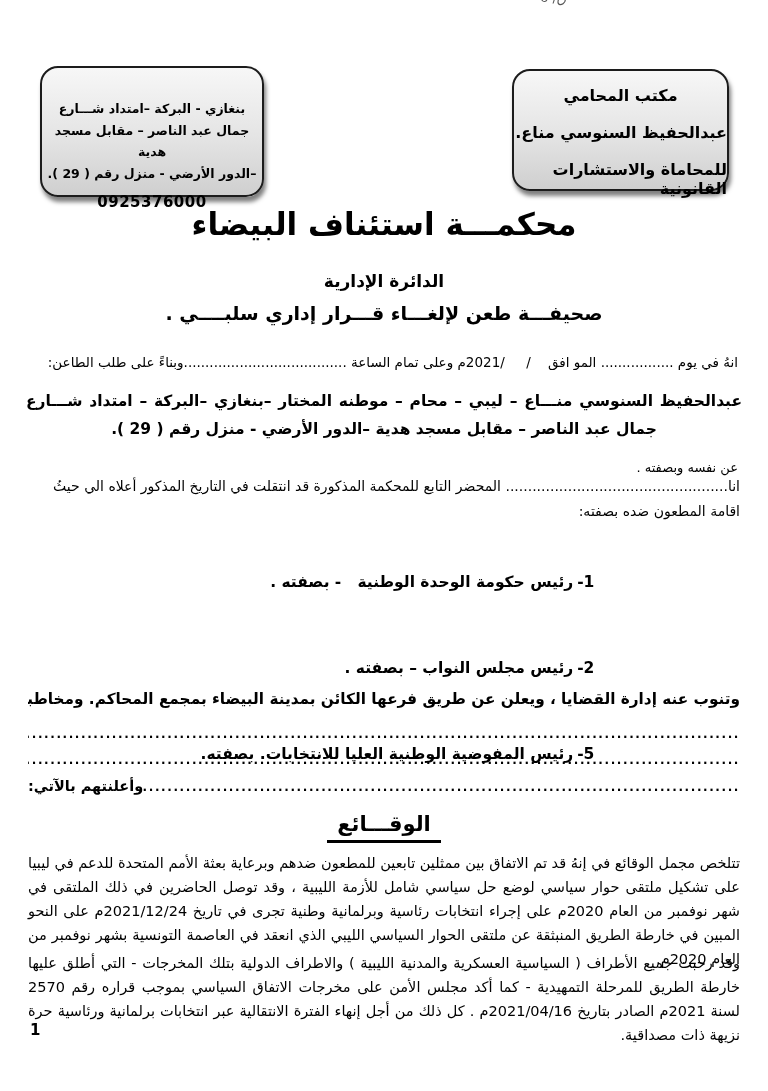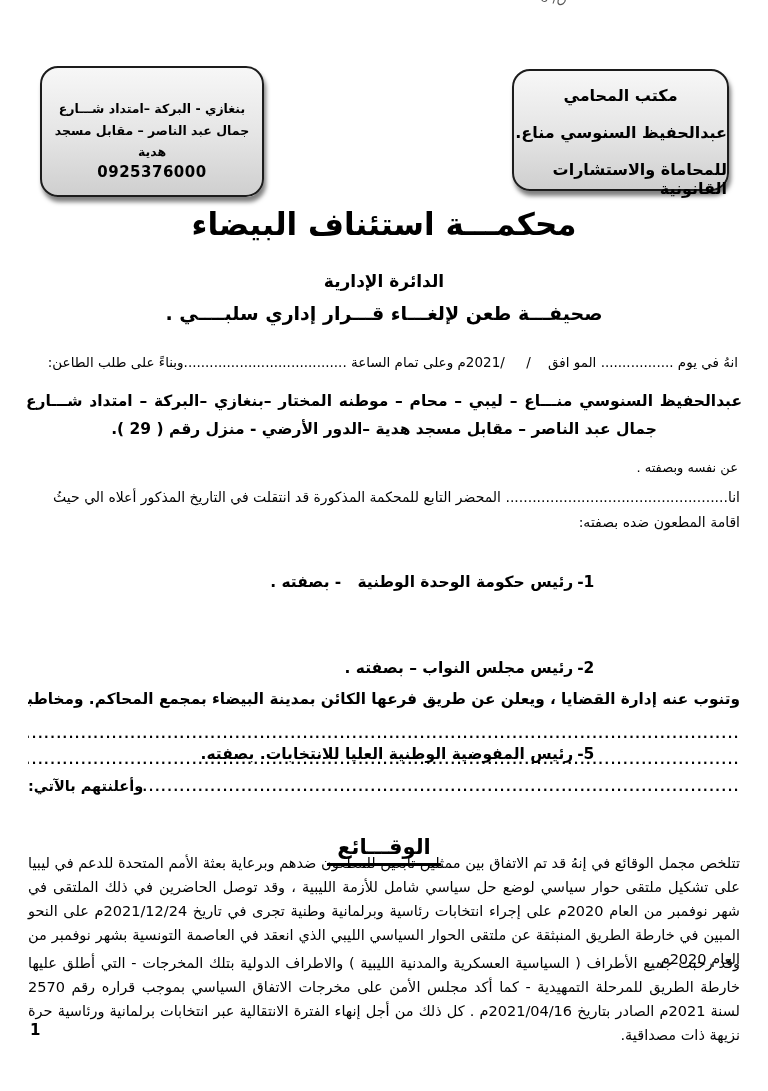--- a/index.html
+++ b/index.html
@@ -27,41 +27,41 @@
     border-radius: 18px;
     background: linear-gradient(180deg, #f7f7f7 0%, #e4e4e4 55%, #cfcfcf 100%);
     box-shadow: 2px 5px 4px rgba(0,0,0,0.5);
     text-align: center;
     font-weight: bold;
   }
   .box-right { left: 512px; top: 69px; width: 217px; height: 122px; font-size: 16px; padding-top: 15px; }
   .box-right .bline + .bline { margin-top: 18px; text-align: right; }
   .box-left { left: 40px; top: 66px; width: 224px; height: 131px; font-size: 12.5px; padding-top: 30px; }
   .box-left .bline { line-height: 21.5px; }
-  .box-left .phone { font-size: 15px; letter-spacing: 0.5px; direction: ltr; }
+  .box-left .phone { margin-top: 9px; font-size: 15px; letter-spacing: 0.5px; direction: ltr; }
 
   .center-line { left: 0; right: 0; text-align: center; font-weight: bold; }
   .court-title { top: 206px; font-size: 31px; }
   .circuit { top: 271px; font-size: 17px; }
   .petition-type { top: 302px; font-size: 19px; }
 
   .date-line {
     top: 354px; right: 30px; left: 30px;
     font-size: 13.5px; white-space: pre; overflow: hidden;
   }
 
   .petitioner {
     top: 387px; right: 26px; left: 26px;
     font-size: 15.5px; font-weight: bold; line-height: 28px;
     text-align: justify; text-align-last: center;
   }
 
   .capacity { top: 448px; right: 30px; font-size: 13px; margin-top: 12px; }
 
-  .bailiff { top: 485px; right: 28px; left: 28px; font-size: 14px; line-height: 25px; }
+  .bailiff { top: 474px; right: 28px; left: 28px; font-size: 14px; line-height: 25px; }
 
   .respondents { top: 539px; right: 152px; left: 20px; }
   .resp-item { font-size: 15.5px; font-weight: bold; line-height: 28.7px; white-space: pre-wrap; }
   .resp-item .num { margin-inline-end: 4px; }
 
   .representation {
     top: 690px; right: 28px; left: 28px;
     font-size: 15.3px; font-weight: bold;
     white-space: nowrap; overflow: hidden;
   }
@@ -74,21 +74,21 @@
   .dots-row-1 { top: 727px; }
   .dots-row-2 { top: 753px; }
 
   .announce-row { top: 778px; right: 28px; left: 28px; display: flex; align-items: baseline; }
   .announce-dots {
     flex: 1; overflow: hidden; white-space: nowrap;
     font-size: 12px; font-weight: bold; letter-spacing: 1.6px;
   }
   .announce-label { font-size: 14.5px; font-weight: bold; white-space: nowrap; }
 
-  .facts-header-wrap { top: 812px; left: 0; right: 0; text-align: center; margin-top: 23px; }
+  .facts-header-wrap { top: 812px; left: 0; right: 0; text-align: center; }
   .facts-header {
     display: inline-block;
     font-size: 21px; font-weight: bold;
     border-bottom: 3px solid #000;
     padding: 0 10px 4px;
   }
 
   .facts-para {
     right: 28px; left: 28px;
     font-size: 14.5px; line-height: 24px; text-align: justify;
@@ -105,20 +105,21 @@
 
 <div class="abs info-box box-right">
   <div class="bline">مكتب المحامي</div>
   <div class="bline">عبدالحفيظ السنوسي مناع.</div>
   <div class="bline">للمحاماة والاستشارات القانونية</div>
 </div>
 
 <div class="abs info-box box-left">
   <div class="bline">بنغازي - البركة –امتداد شـــارع</div>
   <div class="bline">جمال عبد الناصر – مقابل مسجد هدية</div>
+  <div class="bline">–الدور الأرضي - منزل رقم ( 29 ).</div>
   <div class="phone">0925376000</div>
 </div>
 
 <div class="abs center-line court-title">محكمـــة استئناف البيضاء</div>
 <div class="abs center-line circuit">الدائرة الإدارية</div>
 <div class="abs center-line petition-type">صحيفـــة طعن لإلغـــاء قـــرار إداري سلبــــي .</div>
 
 <div class="abs date-line">انهُ في يوم ................. المو افق    /     /2021م وعلى تمام الساعة ......................................وبناءً على طلب الطاعن:</div>
 <div class="abs petitioner">عبدالحفيظ السنوسي منـــاع – ليبي – محام – موطنه المختار –بنغازي   –البركة – امتداد شـــارع جمال عبد الناصر – مقابل مسجد هدية –الدور الأرضي   - منزل رقم ( 29 ).</div>
 <div class="abs capacity">عن نفسه وبصفته .</div>

